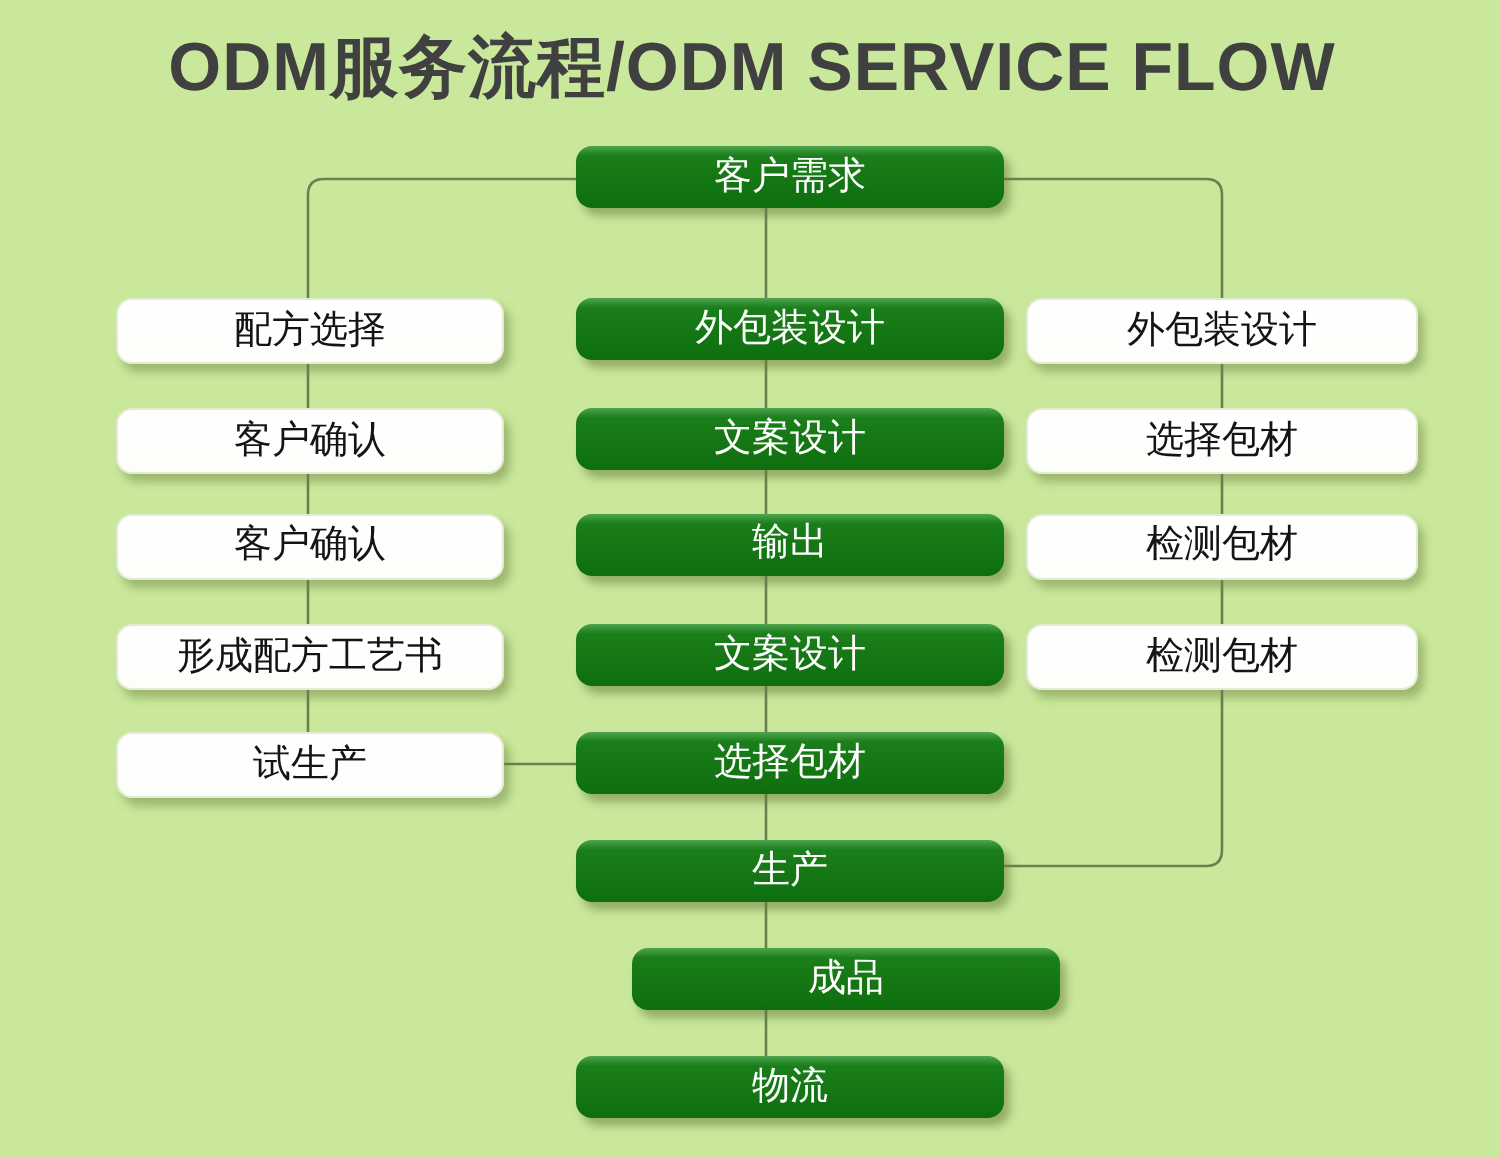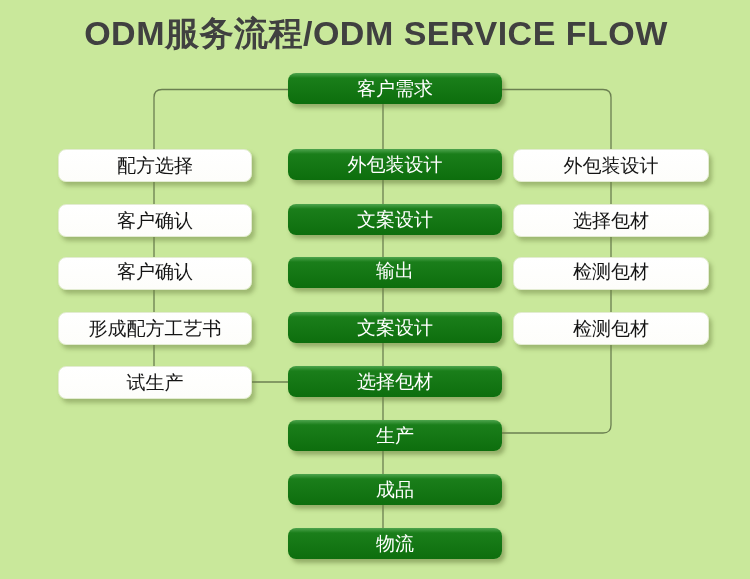--- a/index.html
+++ b/index.html
@@ -65,21 +65,21 @@
   .col-mid    { left: 288px; width: 214px; }
   .col-right  { left: 513px; width: 194px; }
   
   .row-root { top: 73px; }
   .row-1 { top: 149px; }
   .row-2 { top: 204px; }
   .row-3 { top: 257px; font-family: Liberation Mono, monospace; }
   .row-4 { top: 312px; }
   .row-5 { top: 366px; }
   .row-6 { top: 420px; text-align: center; }
-  .row-7 { top: 474px; }
+  .row-7 { top: 474px; margin-left: 28px; }
   .row-8 { top: 528px; }
 </style>
 </head>
 <body>
 
 <div class="stage">
 
   <h1 class="title">ODM服务流程/ODM SERVICE FLOW</h1>
 
   <svg class="connectors" width="750" height="579" viewBox="0 0 750 579">

